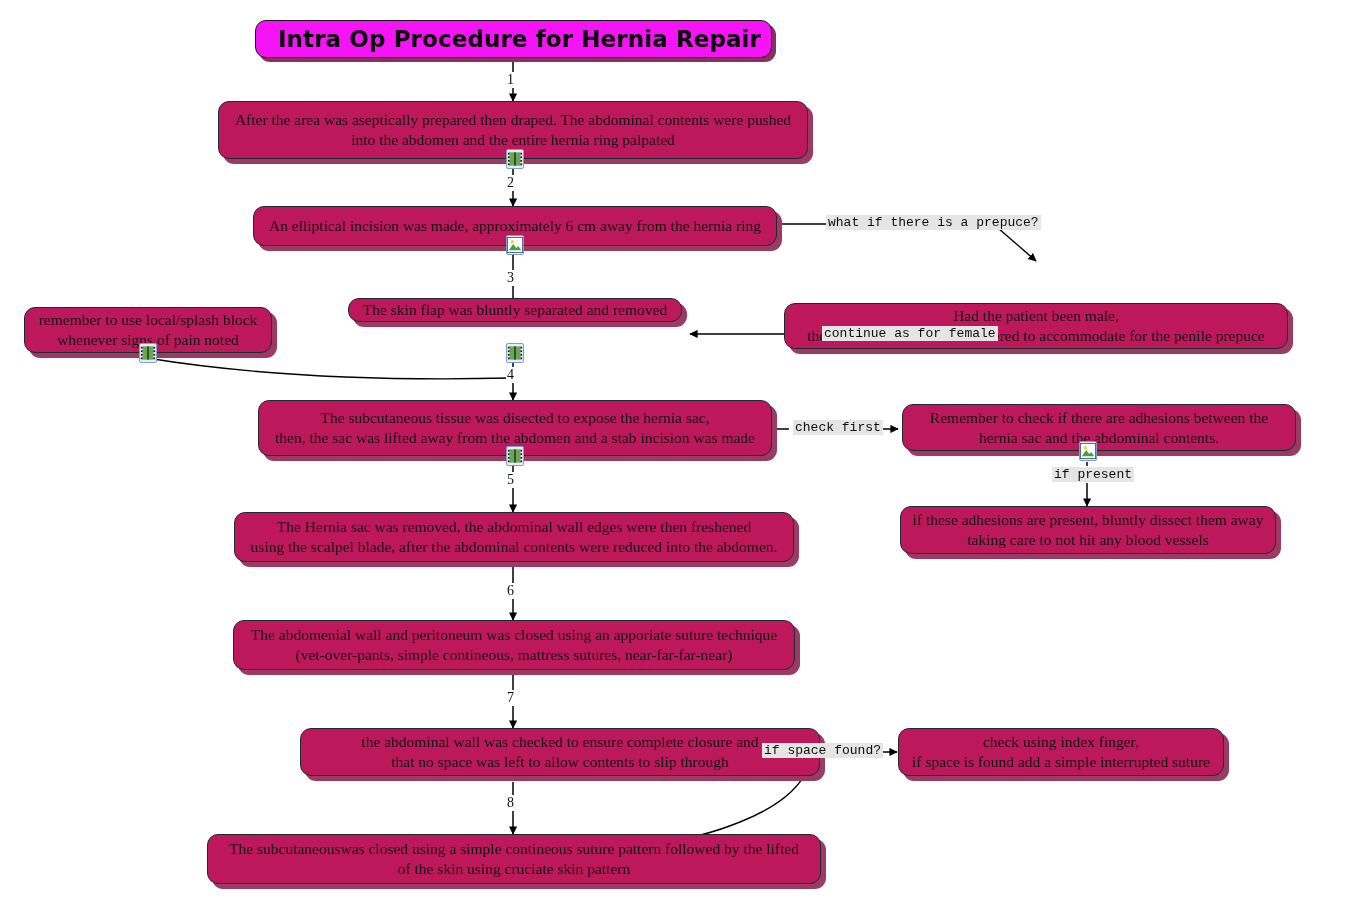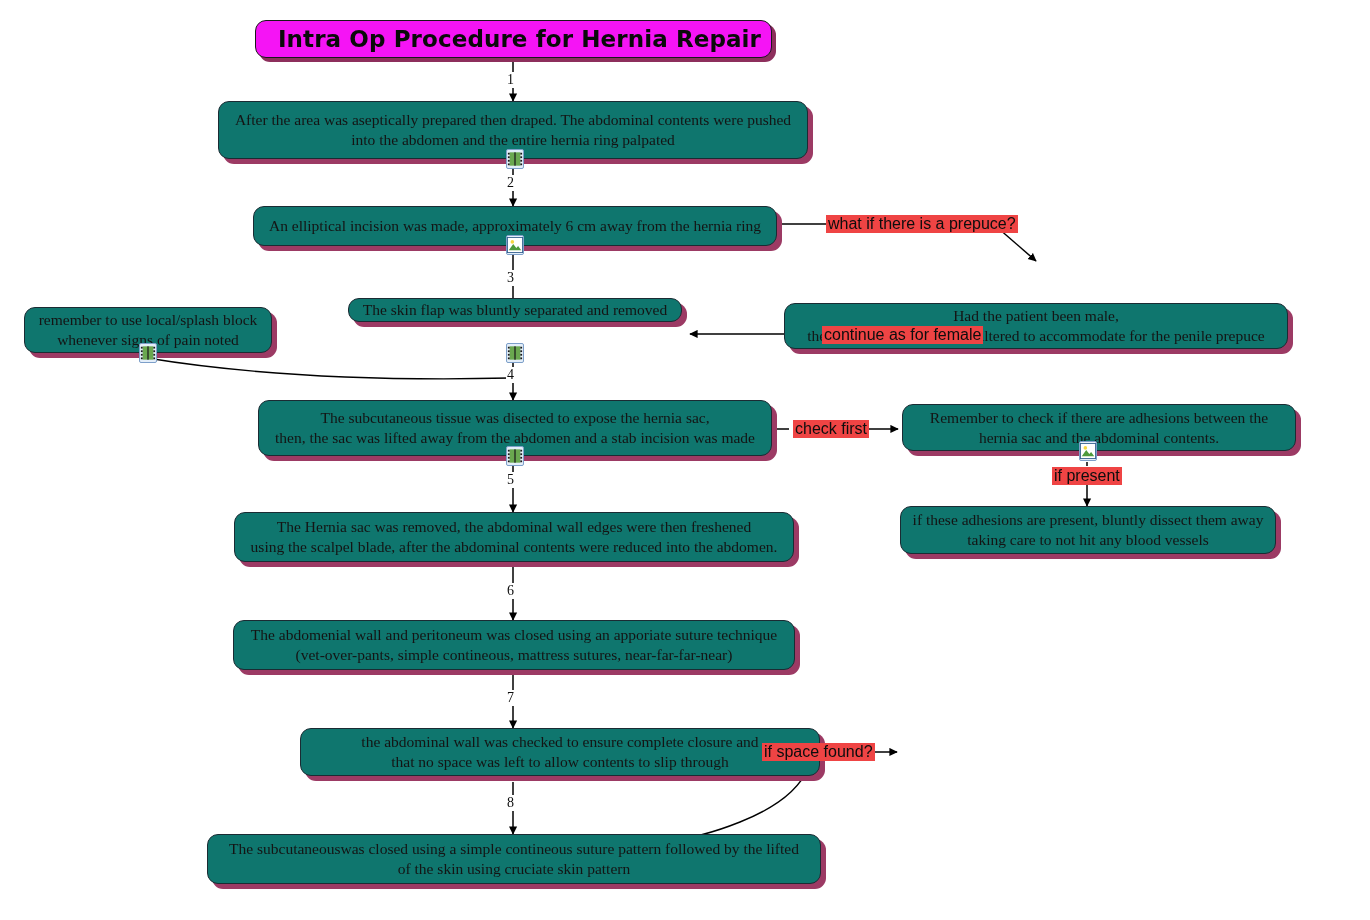--- a/index.html
+++ b/index.html
@@ -25,21 +25,21 @@
     left: 0; top: 0;
     width: 1370px;
     height: 920px;
     pointer-events: none;
   }
 
   
   .node {
     position: absolute;
     box-sizing: border-box;
-    background: #0f766e;
+    background: #be185d;
     border: 1.6px solid #1b2b33;
     border-radius: 11px;
     display: flex;
     align-items: center;
     justify-content: center;
     text-align: center;
     color: #141414;
     font-size: 15.5px;
     line-height: 1.28;
     padding: 5px 11px;
@@ -80,24 +80,24 @@
     border-radius: 2px;
     background: #e3eef9;
     z-index: 6;
     display: block;
   }
   .node-icon svg { display: block; width: 100%; height: 100%; }
 
   
   .edge-label {
     position: absolute;
-    font-family: Liberation Sans, sans-serif;
-    font-size: 16px;
+    font-family: Liberation Mono, monospace;
+    font-size: 13px;
     color: #0d0d0d;
-    background: #ef4444;
+    background: #e5e5e5;
     white-space: nowrap;
     z-index: 5;
     padding: 0 2px;
   }
   .edge-num {
     position: absolute;
     font-family: "Liberation Serif", "DejaVu Serif", serif;
     font-size: 14px;
     color: #0d0d0d;
     background: #ffffff;
@@ -285,20 +285,24 @@
   <div class="node" style="left:233px; top:620px; width:562px; height:50px;">
     <span class="txt">The abdomenial wall and peritoneum was closed using an apporiate suture technique
 (vet-over-pants, simple contineous, mattress sutures, near-far-far-near)</span>
   </div>
 
   <div class="node" style="left:300px; top:728px; width:520px; height:48px;">
     <span class="txt">the abdominal wall was checked to ensure complete closure and
 that no space was left to allow contents to slip through</span>
   </div>
 
+  <div class="node" style="left:898px; top:728px; width:326px; height:48px;">
+    <span class="txt">check using index finger,
+if space is found add a simple interrupted suture</span>
+  </div>
 
   <div class="node" style="left:207px; top:834px; width:614px; height:50px;">
     <span class="txt">The subcutaneouswas closed using a simple contineous suture pattern followed by the lifted
 of the skin using cruciate skin pattern</span>
   </div>
 
   <span class="edge-num" style="left:506px; top:72px;">1</span>
   <span class="edge-num" style="left:506px; top:175px;">2</span>
   <span class="edge-num" style="left:506px; top:270px;">3</span>
   <span class="edge-num" style="left:506px; top:367px;">4</span>

